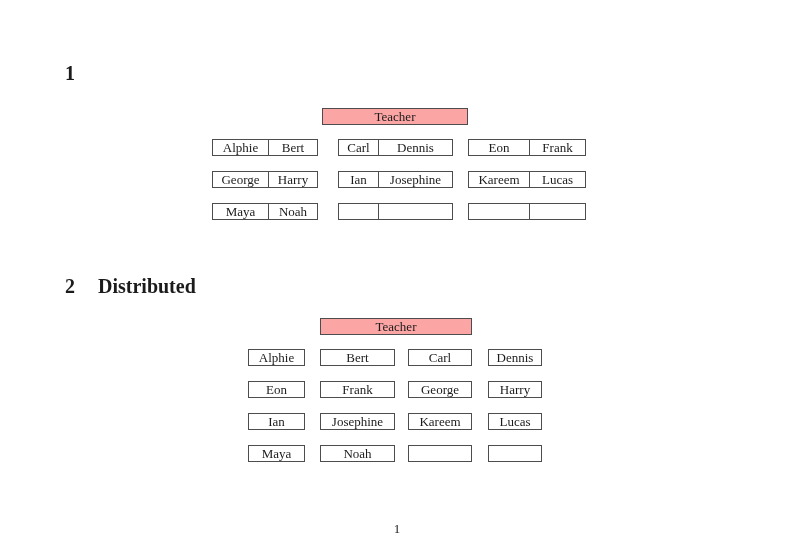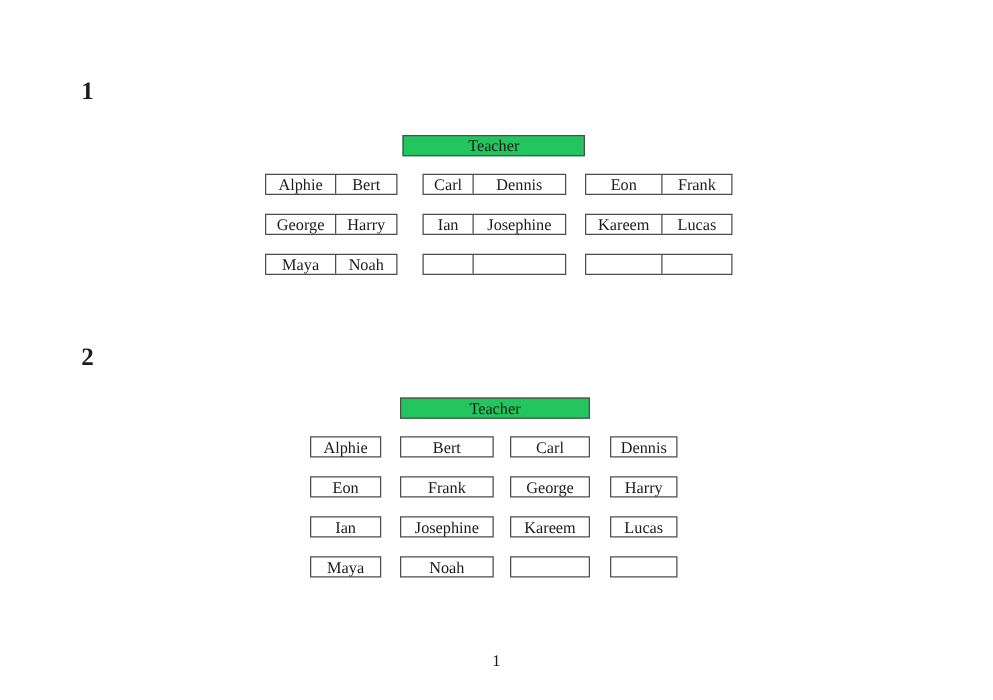--- a/index.html
+++ b/index.html
@@ -14,21 +14,21 @@
   .page{position:relative;width:794px;height:560px;background:#ffffff;}
 
   .section-heading{
     position:absolute;left:65px;display:flex;align-items:baseline;
     font-weight:bold;font-size:20px;line-height:24px;color:var(--ink);
   }
   .sec-num{display:inline-block;width:33px;}
 
   .teacher{
     position:absolute;height:17px;box-sizing:border-box;
-    border:1px solid var(--bc);background:#22c55e;
+    border:1px solid var(--bc);background:#fca5a5;
     display:flex;align-items:center;justify-content:center;
     font-size:13px;color:var(--ink);
   }
 
   .duo{
     position:absolute;height:17px;box-sizing:border-box;
     border:1px solid var(--bc);background:#fff;display:flex;
   }
   .duo .cell{
     box-sizing:border-box;height:100%;
@@ -107,20 +107,21 @@
     <div class="cell c1"></div>
     <div class="cell c2"></div>
   </div>
   <div class="duo col-c r3">
     <div class="cell c1"></div>
     <div class="cell c2"></div>
   </div>
 
   <div class="section-heading" style="top:274px;">
     <span class="sec-num">2</span>
+    <span>Distributed</span>
   </div>
 
   <div class="teacher" style="left:320px;top:318px;width:152px;">Teacher</div>
 
   <div class="box dc1 dr1">Alphie</div>
   <div class="box dc2 dr1">Bert</div>
   <div class="box dc3 dr1">Carl</div>
   <div class="box dc4 dr1">Dennis</div>
 
   <div class="box dc1 dr2">Eon</div>

